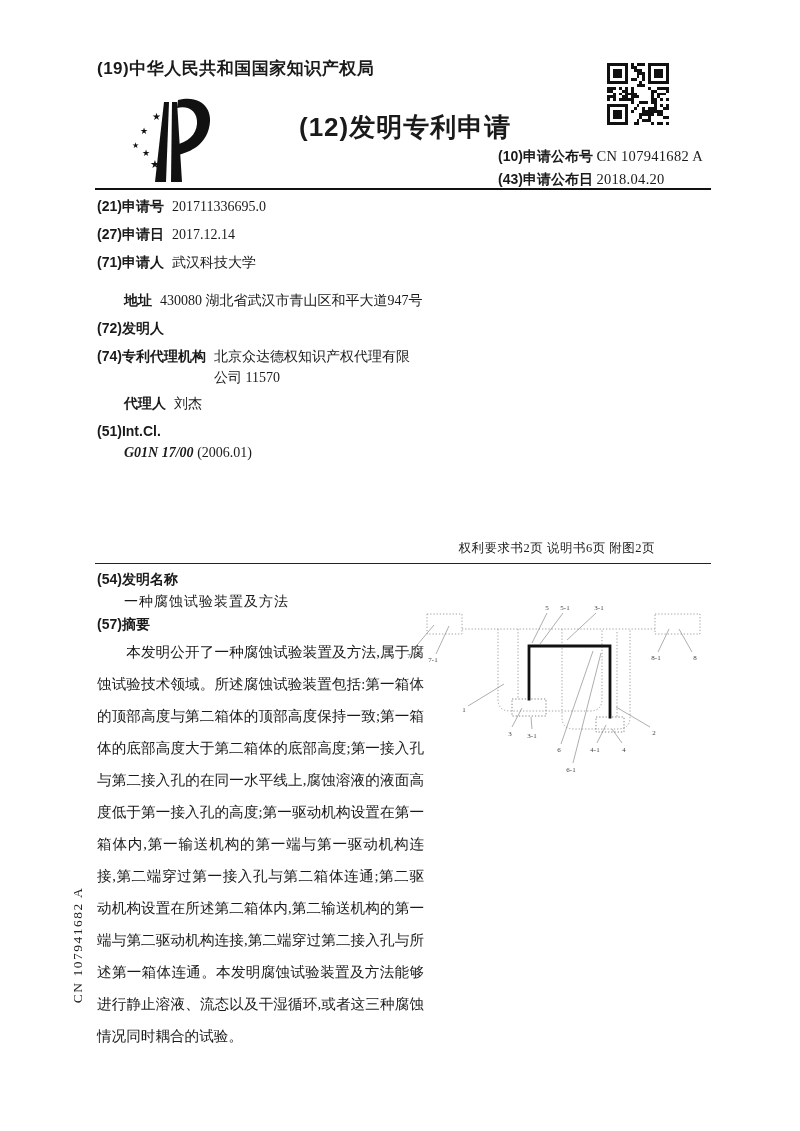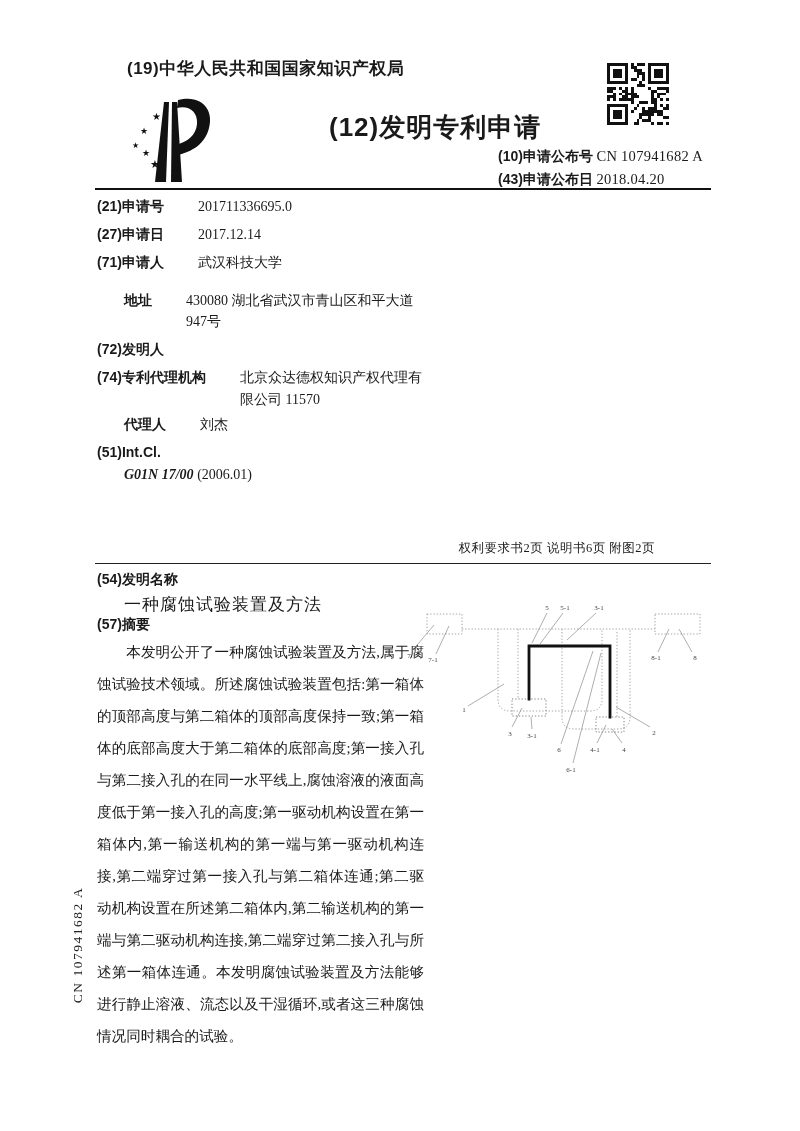--- a/index.html
+++ b/index.html
@@ -1,49 +1,49 @@
 <!DOCTYPE html>
 <html><head>
 <meta charset="utf-8">
 <style>
   html,body{margin:0;padding:0;}
   body{
     width:800px;height:1131px;position:relative;background:#ffffff;
     font-family:"Liberation Serif","DejaVu Serif",serif;color:#1a1a1a;
     overflow:hidden;
   }
-  .sans{font-family:"Liberation Sans","DejaVu Sans",sans-serif;margin-left:30px;}
+  .sans{font-family:"Liberation Sans","DejaVu Sans",sans-serif;}
   .abs{position:absolute;}
 
   .office{left:97px;top:57px;font-size:17px;font-weight:700;letter-spacing:.5px;}
   .doctype{left:299px;top:110px;font-size:26px;font-weight:700;letter-spacing:1px;}
   .logo{left:126px;top:94px;}
   .qr{left:607px;top:63px;}
 
   .pubinfo{left:498px;top:145px;width:220px;}
   .publine{line-height:22px;font-size:14px;white-space:nowrap;}
   .publbl{font-family:"Liberation Sans","DejaVu Sans",sans-serif;font-weight:700;}
   .pubval{font-size:14.5px;letter-spacing:.3px;}
 
   .rule1{left:95px;top:188px;width:616px;height:2.4px;background:#111;}
   .rule2{left:95px;top:563px;width:616px;height:1.2px;background:#222;}
 
   .biblio{left:97px;top:196px;width:326px;font-size:14px;}
-  .row{display:flex;line-height:21.5px;margin-bottom:6.5px;gap:26px;}
+  .row{display:flex;line-height:21.5px;margin-bottom:6.5px;}
   .row .lbl{font-family:"Liberation Sans","DejaVu Sans",sans-serif;font-weight:700;white-space:nowrap;margin-right:8px;}
   .row .val{flex:1;}
   .subrow{margin-left:27px;}
   .intcl-code{font-style:italic;font-weight:700;}
   .intcl-ver{font-style:normal;}
 
   .pagesinfo{left:350px;top:540px;width:305px;text-align:right;font-size:12.5px;letter-spacing:.5px;}
 
   .sec54{left:97px;top:571px;font-size:14px;}
   .sec-label{font-family:"Liberation Sans","DejaVu Sans",sans-serif;font-weight:700;font-size:14px;}
-  .invtitle{left:124px;top:593px;font-size:17px;letter-spacing:1px;}
+  .invtitle{left:124px;top:593px;font-size:14px;letter-spacing:1px;}
   .sec57{left:97px;top:615px;}
 
   .abstract{
     left:97px;top:636px;width:327px;font-size:14.6px;line-height:32px;
     text-align:justify;text-justify:inter-ideograph;
   }
   .abstract p{margin:0;text-indent:2em;}
 
   .figure{left:400px;top:596px;}
 

